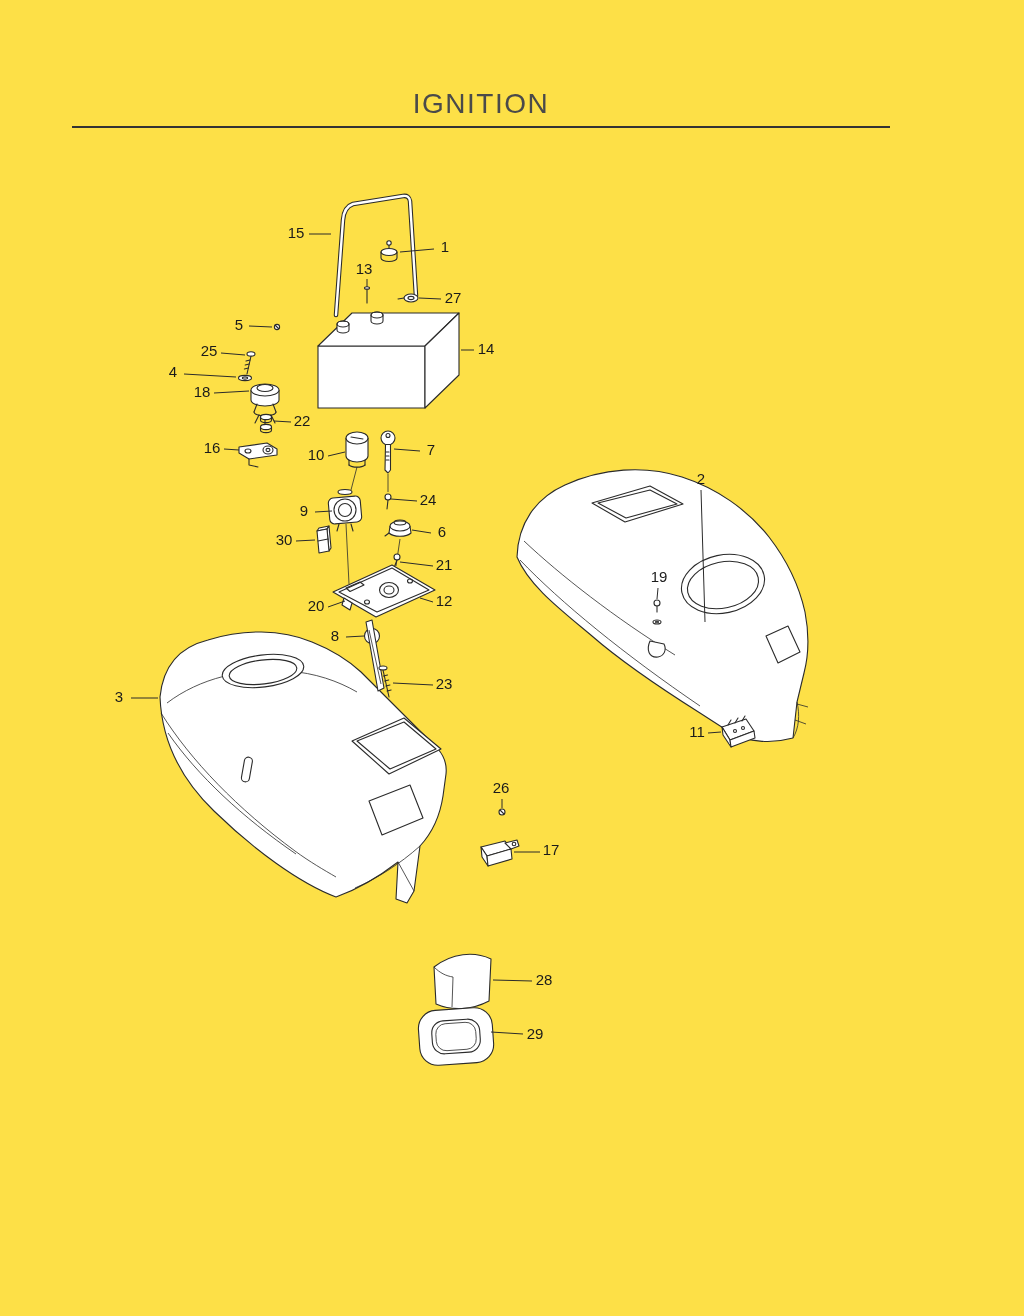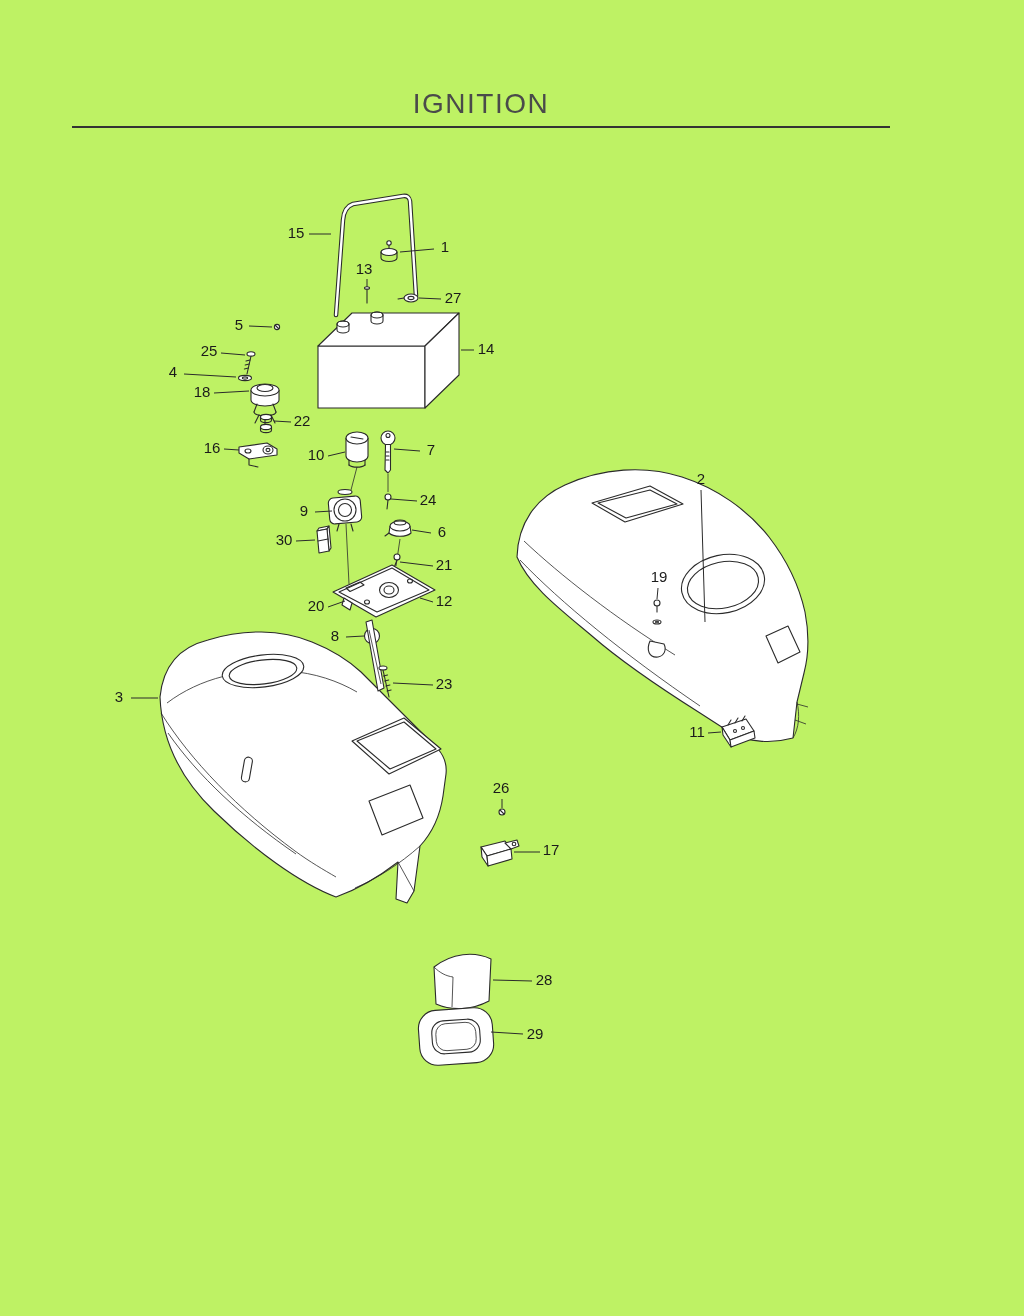--- a/index.html
+++ b/index.html
@@ -1,16 +1,16 @@
 <!DOCTYPE html>
 <html><head>
 <meta charset="utf-8">
 <style>
   html,body{margin:0;padding:0;background:#ffffff;}
-  .page{position:relative;width:1024px;height:1316px;background:#bef264;overflow:hidden;
+  .page{position:relative;width:1024px;height:1316px;background:#fde047;overflow:hidden;
         font-family:"Liberation Sans",sans-serif;}
   svg{display:block;}
   .title{font-family:"Liberation Sans",sans-serif;font-size:28px;letter-spacing:1.5px;fill:#4a4a4a;}
   .co{font-family:"Liberation Sans",sans-serif;font-size:15px;fill:#1b1b1b;}
   .face{fill:#ffffff;stroke:#2b2b2b;stroke-width:1.1;stroke-linejoin:round;}
   .ln{fill:none;stroke:#2b2b2b;stroke-width:1.1;stroke-linejoin:round;stroke-linecap:round;}
   .thin{fill:none;stroke:#2b2b2b;stroke-width:.8;}
   .ld{stroke:#2b2b2b;stroke-width:1;}
   .rodA{fill:none;stroke:#2b2b2b;stroke-width:4.5;stroke-linecap:round;stroke-linejoin:round;}
   .rodB{fill:none;stroke:#ffffff;stroke-width:2.4;stroke-linecap:round;stroke-linejoin:round;}

